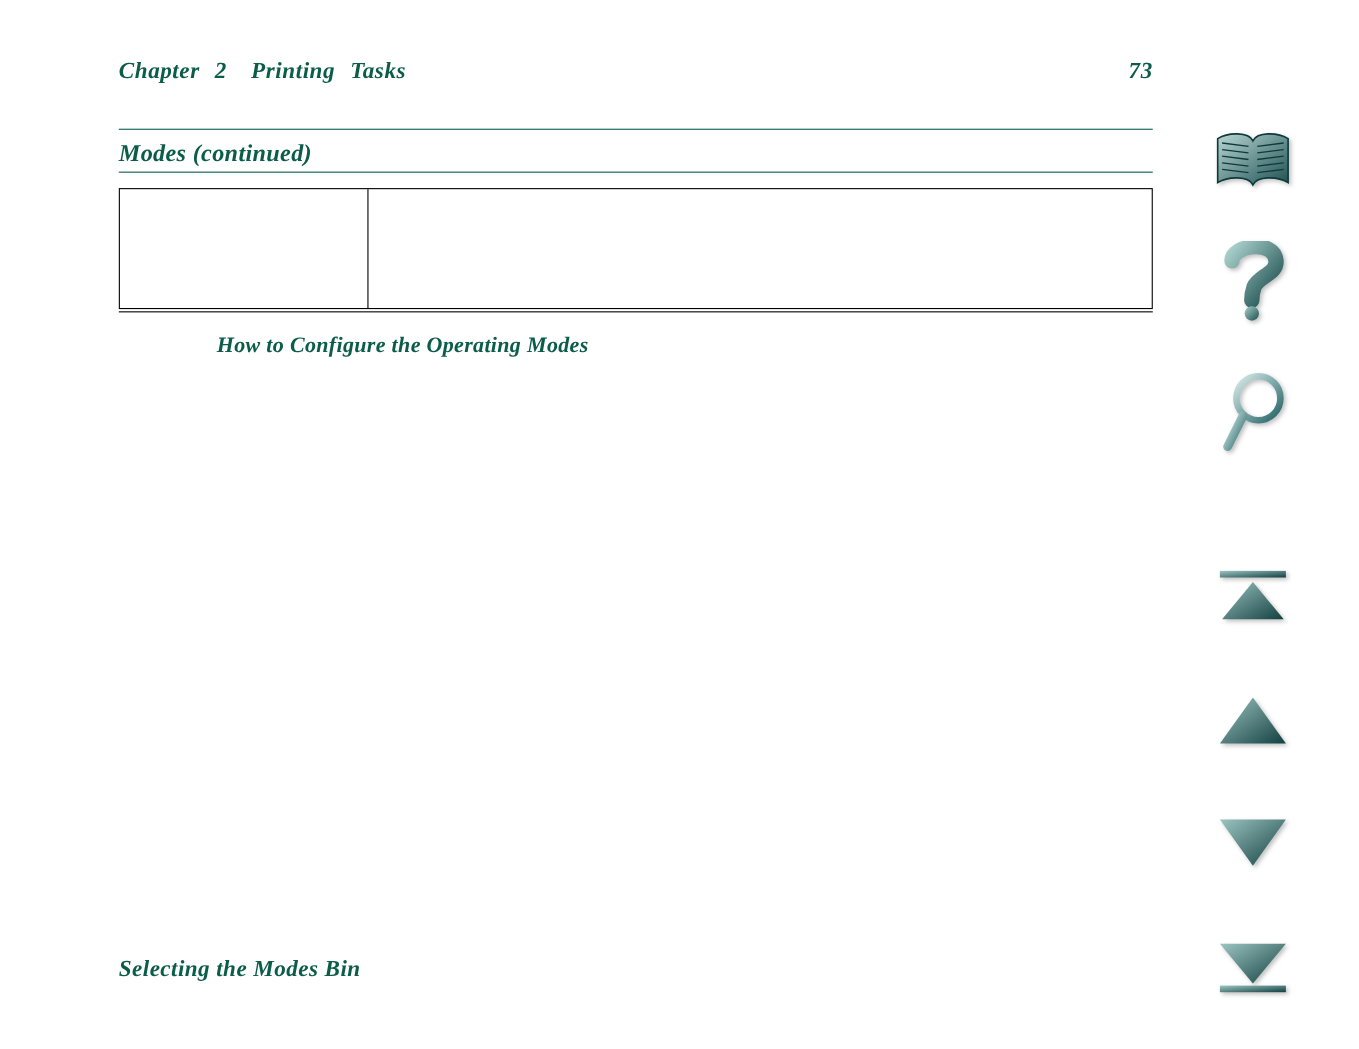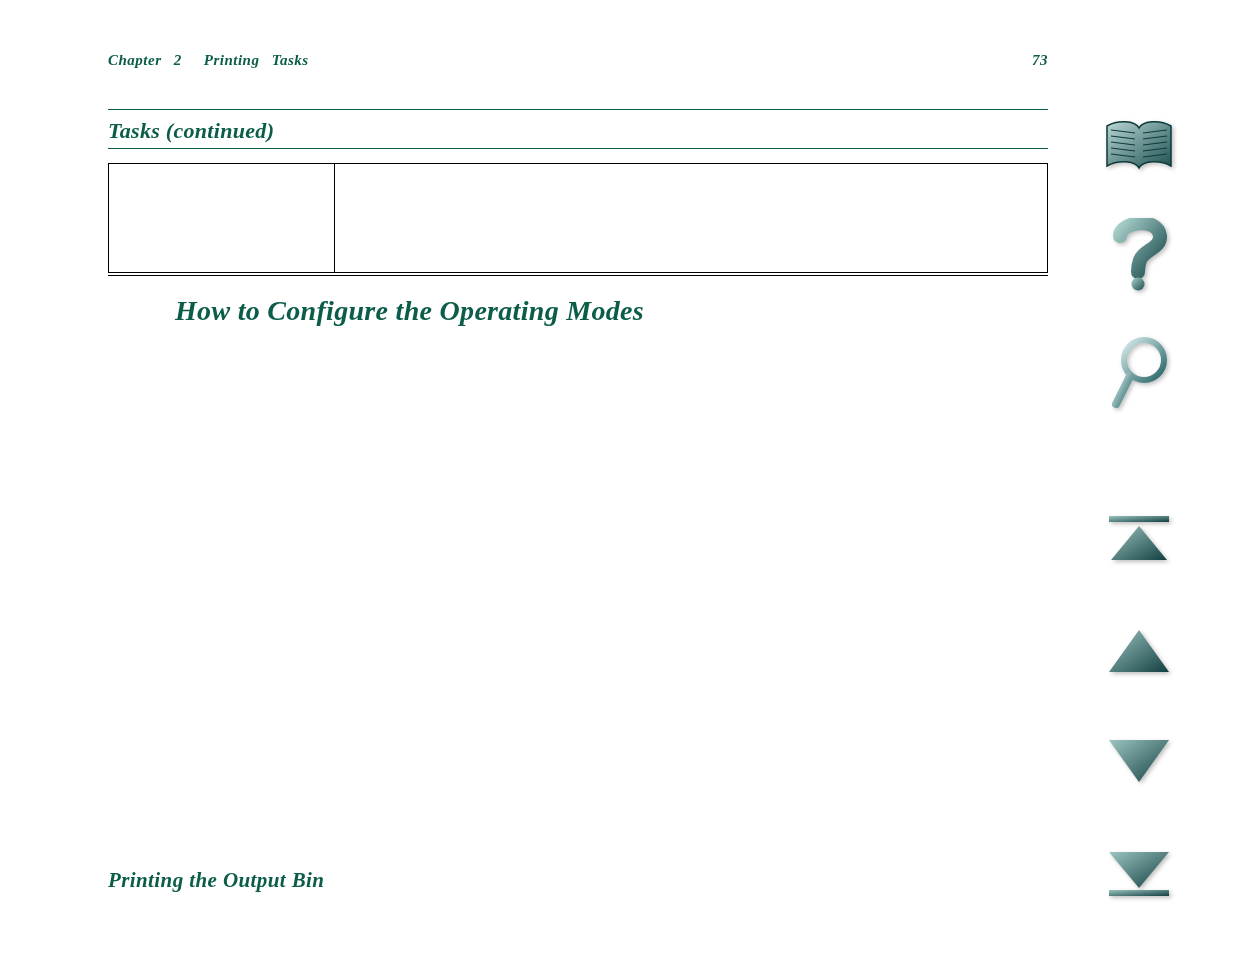--- a/index.html
+++ b/index.html
@@ -1,52 +1,52 @@
 <!DOCTYPE html>
 <html><head>
 <meta charset="utf-8">
 <style>
 html,body{margin:0;padding:0;width:1235px;height:954px;background:#fff;font-family:"Georgia","Century Schoolbook","Times New Roman",serif;color:#0b5d4a}
 .page{position:relative;width:1235px;height:954px;}
 .content{position:absolute;left:108px;top:52px;width:940px;}
-.header{display:flex;justify-content:space-between;align-items:center;font-style:italic;font-weight:bold;font-size:15px;letter-spacing:.5px}
+.header{display:flex;justify-content:space-between;align-items:center;font-style:italic;font-weight:bold;font-size:21px;letter-spacing:.5px}
 .header .chap{word-spacing:8px}
 .header .chap span.title{margin-left:22px}
 .header .pg{font-style:italic}
 .rule1{margin-top:40px;border:none;border-top:1.5px solid #0b5d4a;height:0}
 .tabletitle{font-style:italic;font-weight:bold;font-size:22px;margin-top:4px;letter-spacing:.3px}
 .rule2{margin-top:4px;border:none;border-top:1.5px solid #0b5d4a;height:0}
 .table{margin-top:14px;border:1.5px solid #000;height:108px;position:relative}
 .table:after{content:"";position:absolute;left:-1px;right:-1px;bottom:-4px;border-top:1.5px solid #000}
 .table .vline{position:absolute;left:225px;top:0;bottom:0;border-left:1.5px solid #000}
-.sect{font-style:italic;font-weight:bold;font-size:28px;margin-top:22px;margin-left:67px;letter-spacing:.3px}
+.sect{font-style:italic;font-weight:bold;font-size:20px;margin-top:22px;margin-left:89px;letter-spacing:.3px}
 .footer{position:absolute;left:108px;bottom:61px;font-style:italic;font-weight:bold;font-size:21px;letter-spacing:.4px}
 .nav{position:absolute;right:56px;top:120px;width:80px;display:flex;flex-direction:column;align-items:center}
 .nav .icon{margin-bottom:40px;filter:drop-shadow(2px 2px 2px rgba(0,0,0,.25))}
 .nav .icon:last-child{margin-bottom:0}
 .nav .spacer{height:60px}
 </style>
 </head>
 <body>
 
 <div class="page">
   <div class="content">
     <div class="header">
       <span class="chap"><span>Chapter 2</span><span class="title">Printing Tasks</span></span>
       <span class="pg">73</span>
     </div>
     <hr class="rule1">
-    <div class="tabletitle">Tasks (continued)</div>
+    <div class="tabletitle">Modes (continued)</div>
     <hr class="rule2">
     <div class="table">
       <div class="vline"></div>
     </div>
     <div class="sect">How to Configure the Operating Modes</div>
   </div>
-  <div class="footer">Printing the Output Bin</div>
+  <div class="footer">Selecting the Modes Bin</div>
 
   <div class="nav">
     <span class="icon">
       <svg width="72" height="54" viewBox="0 0 72 54">
         <defs>
             <linearGradient id="g1" x1="0" y1="0" x2="1" y2="1">
               <stop offset="0" stop-color="#b9d7d4"></stop>
               <stop offset="1" stop-color="#1f5052"></stop>
             </linearGradient>
           </defs>

